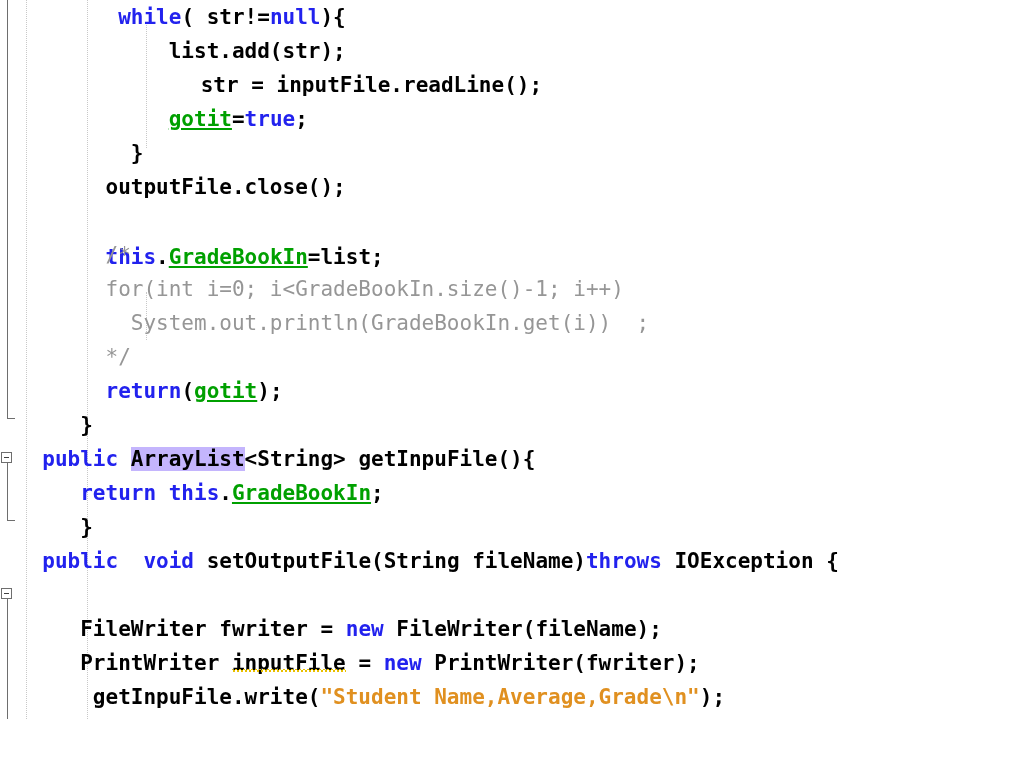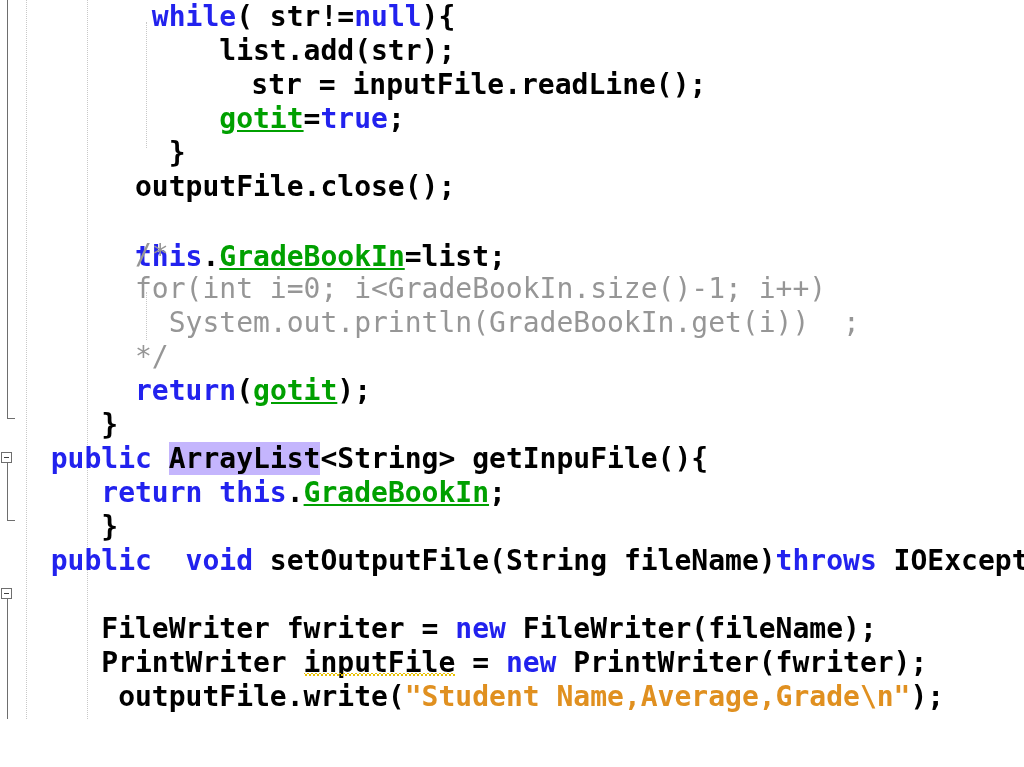--- a/index.html
+++ b/index.html
@@ -81,21 +81,21 @@
   }
 
   
   .line {
     position: absolute;
     left: 0;
     right: 0;
     height: 34px;
     line-height: 34px;
     white-space: pre;
-    font-size: 28px;
+    font-size: 21px;
     font-family: "DejaVu Sans Mono", "Liberation Mono", monospace;
     font-weight: bold;
     color: #000000;
     letter-spacing: 0px;
   }
   .line .code {
     display: inline-block;
     padding-left: 0;
   }
 
@@ -168,20 +168,20 @@
         <div class="line" style="top: 340px;"><span class="code" style="margin-left: 17px;"><span class="cmt">       */</span></span></div>
         <div class="line" style="top: 374px;"><span class="code" style="margin-left: 17px;"><span class="ident">       </span><span class="kw">return</span><span class="ident">(</span><span class="field">gotit</span><span class="ident">);</span></span></div>
         <div class="line" style="top: 408px;"><span class="code" style="margin-left: 17px;"><span class="ident">     }</span></span></div>
         <div class="line" style="top: 442px;"><span class="code" style="margin-left: 17px;"><span class="ident">  </span><span class="kw">public</span><span class="ident"> </span><span class="ident hl">ArrayList</span><span class="ident">&lt;String&gt; getInpuFile(){</span></span></div>
         <div class="line" style="top: 476px;"><span class="code" style="margin-left: 17px;"><span class="ident">     </span><span class="kw">return this</span><span class="ident">.</span><span class="field">GradeBookIn</span><span class="ident">;</span></span></div>
         <div class="line" style="top: 510px;"><span class="code" style="margin-left: 17px;"><span class="ident">     }</span></span></div>
         <div class="line" style="top: 544px;"><span class="code" style="margin-left: 17px;"></span></div>
         <div class="line" style="top: 544px;"><span class="code" style="margin-left: 17px;"><span class="ident">  </span><span class="kw">public  void</span><span class="ident"> setOutputFile(String fileName)</span><span class="kw">throws</span><span class="ident"> IOException {</span></span></div>
         <div class="line" style="top: 612px;"><span class="code" style="margin-left: 17px;"><span class="ident">     FileWriter fwriter = </span><span class="kw">new</span><span class="ident"> FileWriter(fileName);</span></span></div>
         <div class="line" style="top: 646px;"><span class="code" style="margin-left: 17px;"><span class="ident">     PrintWriter </span><span class="ident sq">inputFile</span><span class="ident"> = </span><span class="kw">new</span><span class="ident"> PrintWriter(fwriter);</span></span></div>
-        <div class="line" style="top: 680px;"><span class="code" style="margin-left: 17px;"><span class="ident">      outputFile.write(</span><span class="str">"Student Name,Average,Grade\n"</span><span class="ident">);</span></span></div>
+        <div class="line" style="top: 680px;"><span class="code" style="margin-left: 17px;"><span class="ident">      getInpuFile.write(</span><span class="str">"Student Name,Average,Grade\n"</span><span class="ident">);</span></span></div>
       </div>
 
   </div>
 
   <div id="below-fill"></div>
 
 </div>
 
 </body></html>

